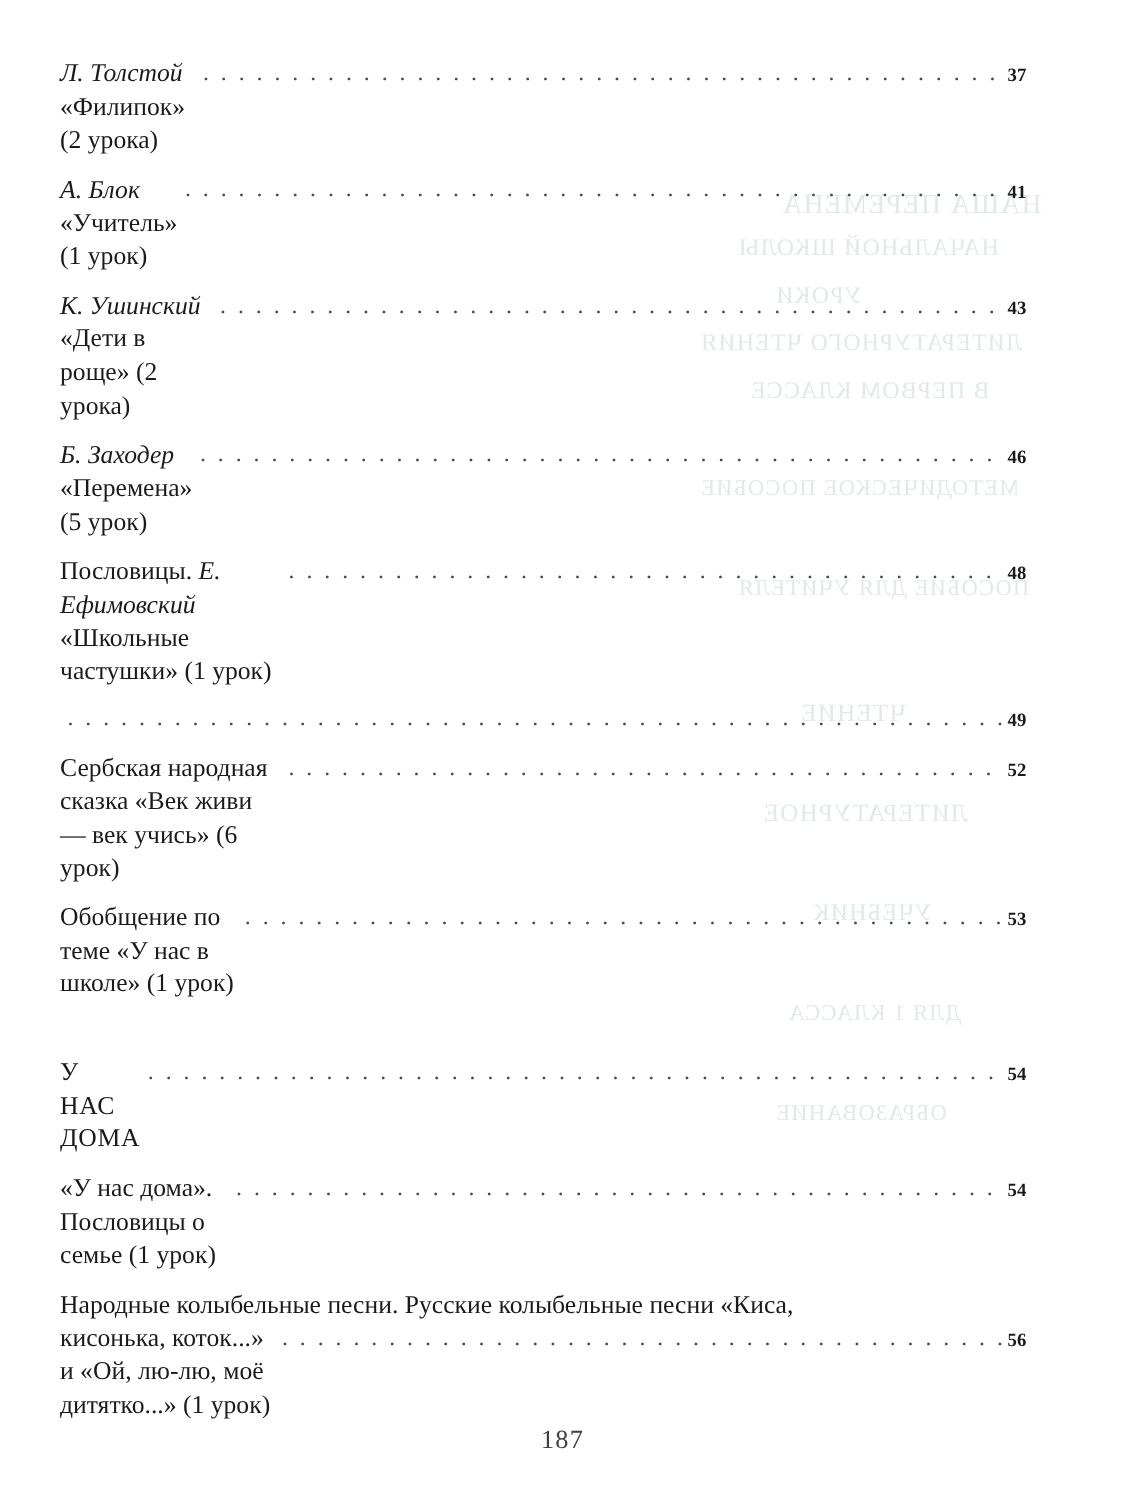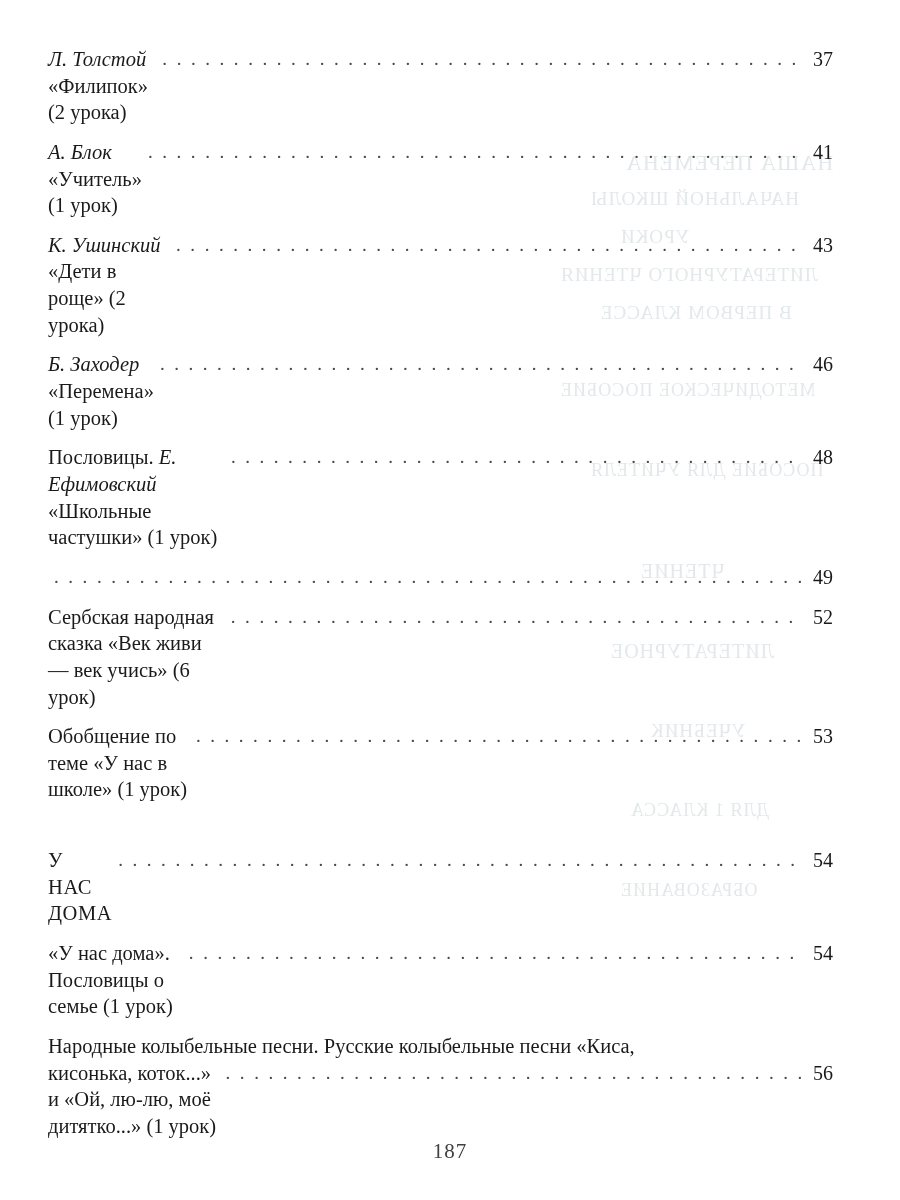--- a/index.html
+++ b/index.html
@@ -62,23 +62,24 @@
     white-space: nowrap;
     margin: 0 4px 0 6px;
     color: #4a4a4a;
     letter-spacing: 2.4px;
     font-size: 19px;
     position: relative;
     top: -1px;
   }
   .row .page-no {
     flex: 0 0 auto;
-    text-align: center;
+    text-align: left;
     min-width: 34px;
-    font-size: 20px;
+    font-size: 15px;
+    font-weight: bold;
   }
   .block-text {
     display: block;
   }
   .ital {
     font-style: italic;
     text-align: center;
   }
   .gap-before {
     margin-top: 44px;
@@ -129,21 +130,21 @@
       </div>
       <div class="entry">
         <div class="row">
           <span class="txt"><span class="ital">К. Ушинский </span><span>«Дети в роще» (2 урока)</span></span>
           <span class="lead-wrap">. . . . . . . . . . . . . . . . . . . . . . . . . . . . . . . . . . . . . . . . . . . . . . . . . . . . . . . . . . . . . . . . . . . . . . . . . . . . . . . . . . . . . . . . . . . . . . . . . . . . . . . . . . . . . . . . . . . . . . . </span>
           <span class="page-no">43</span>
         </div>
       </div>
       <div class="entry">
         <div class="row">
-          <span class="txt"><span class="ital">Б. Заходер </span><span>«Перемена» (1 урок)</span></span>
+          <span class="txt"><span class="ital">Б. Заходер </span><span>«Перемена» (5 урок)</span></span>
           <span class="lead-wrap">. . . . . . . . . . . . . . . . . . . . . . . . . . . . . . . . . . . . . . . . . . . . . . . . . . . . . . . . . . . . . . . . . . . . . . . . . . . . . . . . . . . . . . . . . . . . . . . . . . . . . . . . . . . . . . . . . . . . . . . </span>
           <span class="page-no">46</span>
         </div>
       </div>
       <div class="entry">
         <div class="row">
           <span class="txt"><span>Пословицы. </span><span class="ital">Е. Ефимовский </span><span>«Школьные частушки» (1 урок)</span></span>
           <span class="lead-wrap">. . . . . . . . . . . . . . . . . . . . . . . . . . . . . . . . . . . . . . . . . . . . . . . . . . . . . . . . . . . . . . . . . . . . . . . . . . . . . . . . . . . . . . . . . . . . . . . . . . . . . . . . . . . . . . . . . . . . . . . </span>
           <span class="page-no">48</span>
         </div>

